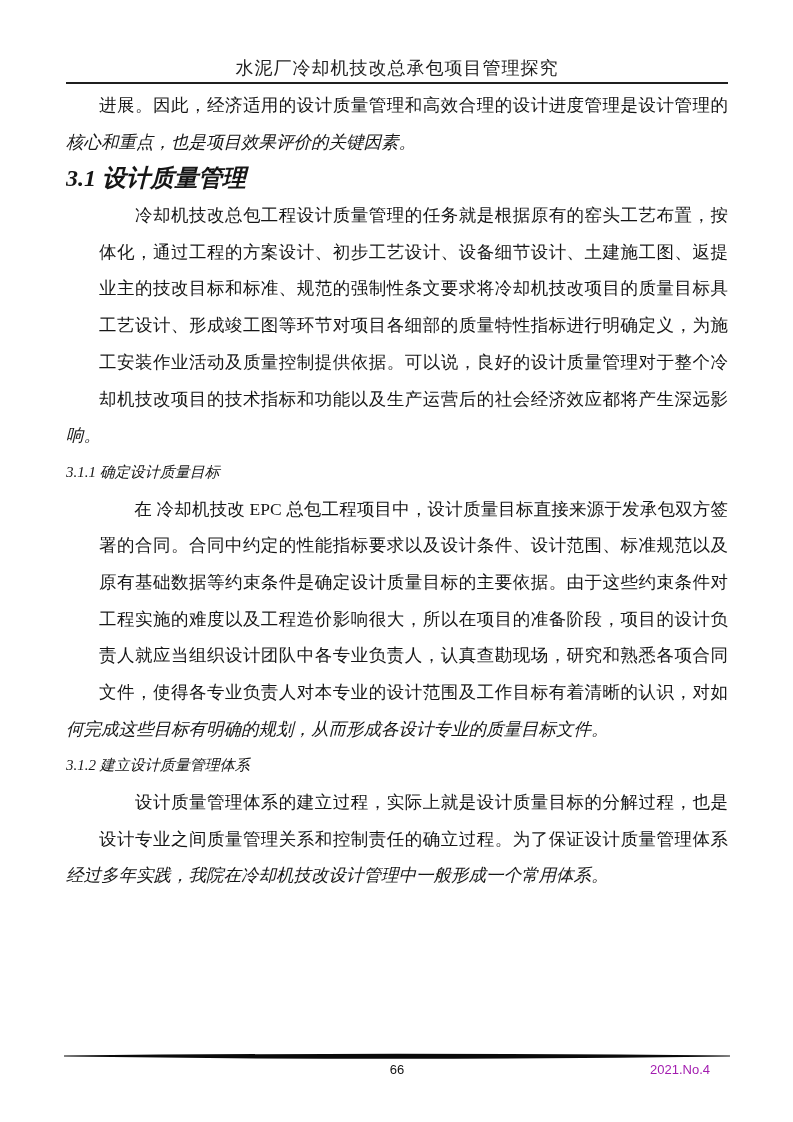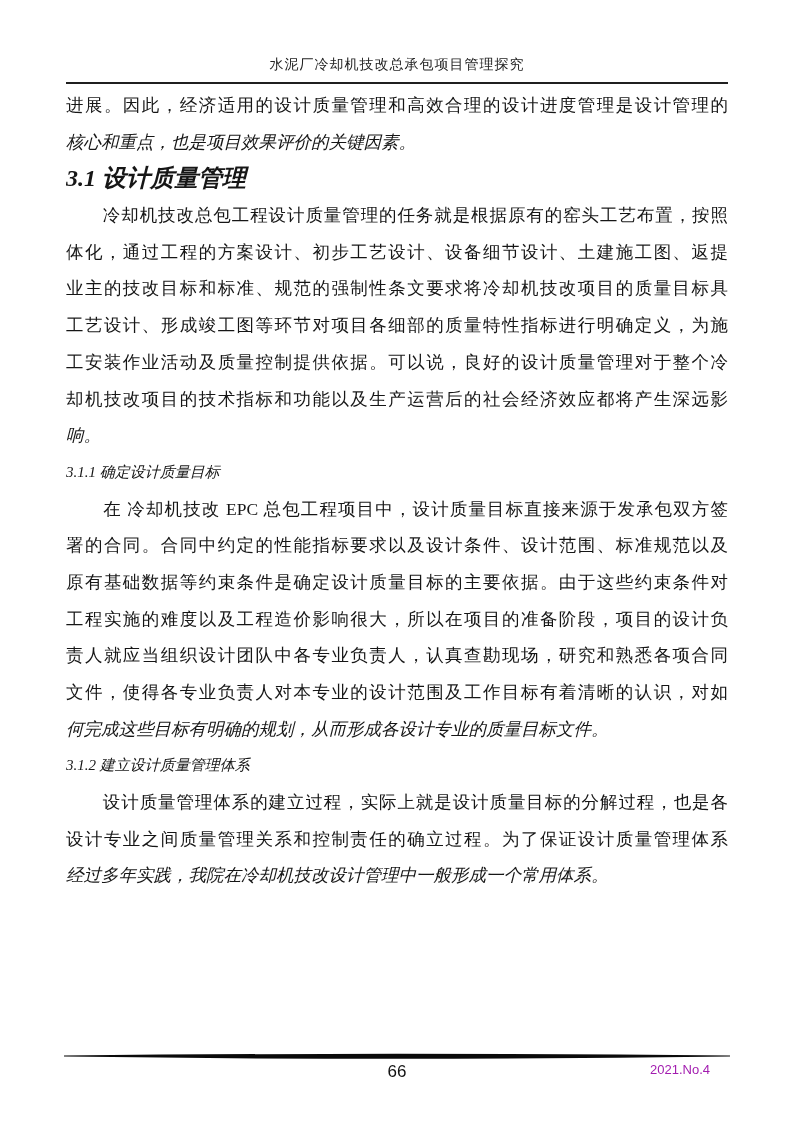--- a/index.html
+++ b/index.html
@@ -10,50 +10,50 @@
     height: 1122px;
     background: #ffffff;
     color: #1b1b1b;
     font-family: "Liberation Serif", "DejaVu Serif", serif;
     overflow: hidden;
   }
   .running-header {
     position: absolute;
     top: 56px; left: 66px; width: 662px;
     text-align: center;
-    font-size: 14px;
+    font-size: 18px;
     letter-spacing: 1px;
     color: #222222;
   }
   .header-rule {
     position: absolute;
     top: 82px; left: 66px; width: 662px; height: 2px;
     background: #1f1f1f;
   }
   .content {
     position: absolute;
     top: 87px; left: 66px; width: 662px;
     font-size: 17.5px;
     color: #161616;
   }
   .line { height: 36.7px; line-height: 36.7px; overflow: hidden; }
-  .jl { text-align: justify; text-align-last: justify; }
+  .jl { text-align: justify; text-align-last: justify; margin-left: 33px; }
   .el { text-align: center; text-align-last: left; font-style: italic; }
   .h2 { font-weight: bold; font-size: 24px; }
   .h3 { font-size: 15px; }
   .footer-rule {
     position: absolute;
     top: 1052px; left: 64px; width: 666px; height: 9px;
   }
   .page-number {
     position: absolute;
     top: 1062px; left: 66px; width: 662px;
     text-align: center;
     font-family: "Liberation Sans", "DejaVu Sans", sans-serif;
-    font-size: 17px;
+    font-size: 13px;
     color: #111111;
   }
   .issue-number {
     position: absolute;
     top: 1062px; left: 66px; width: 644px;
     text-align: right;
     font-family: "Liberation Sans", "DejaVu Sans", sans-serif;
     font-size: 13px;
     color: #a21caf;
   }

